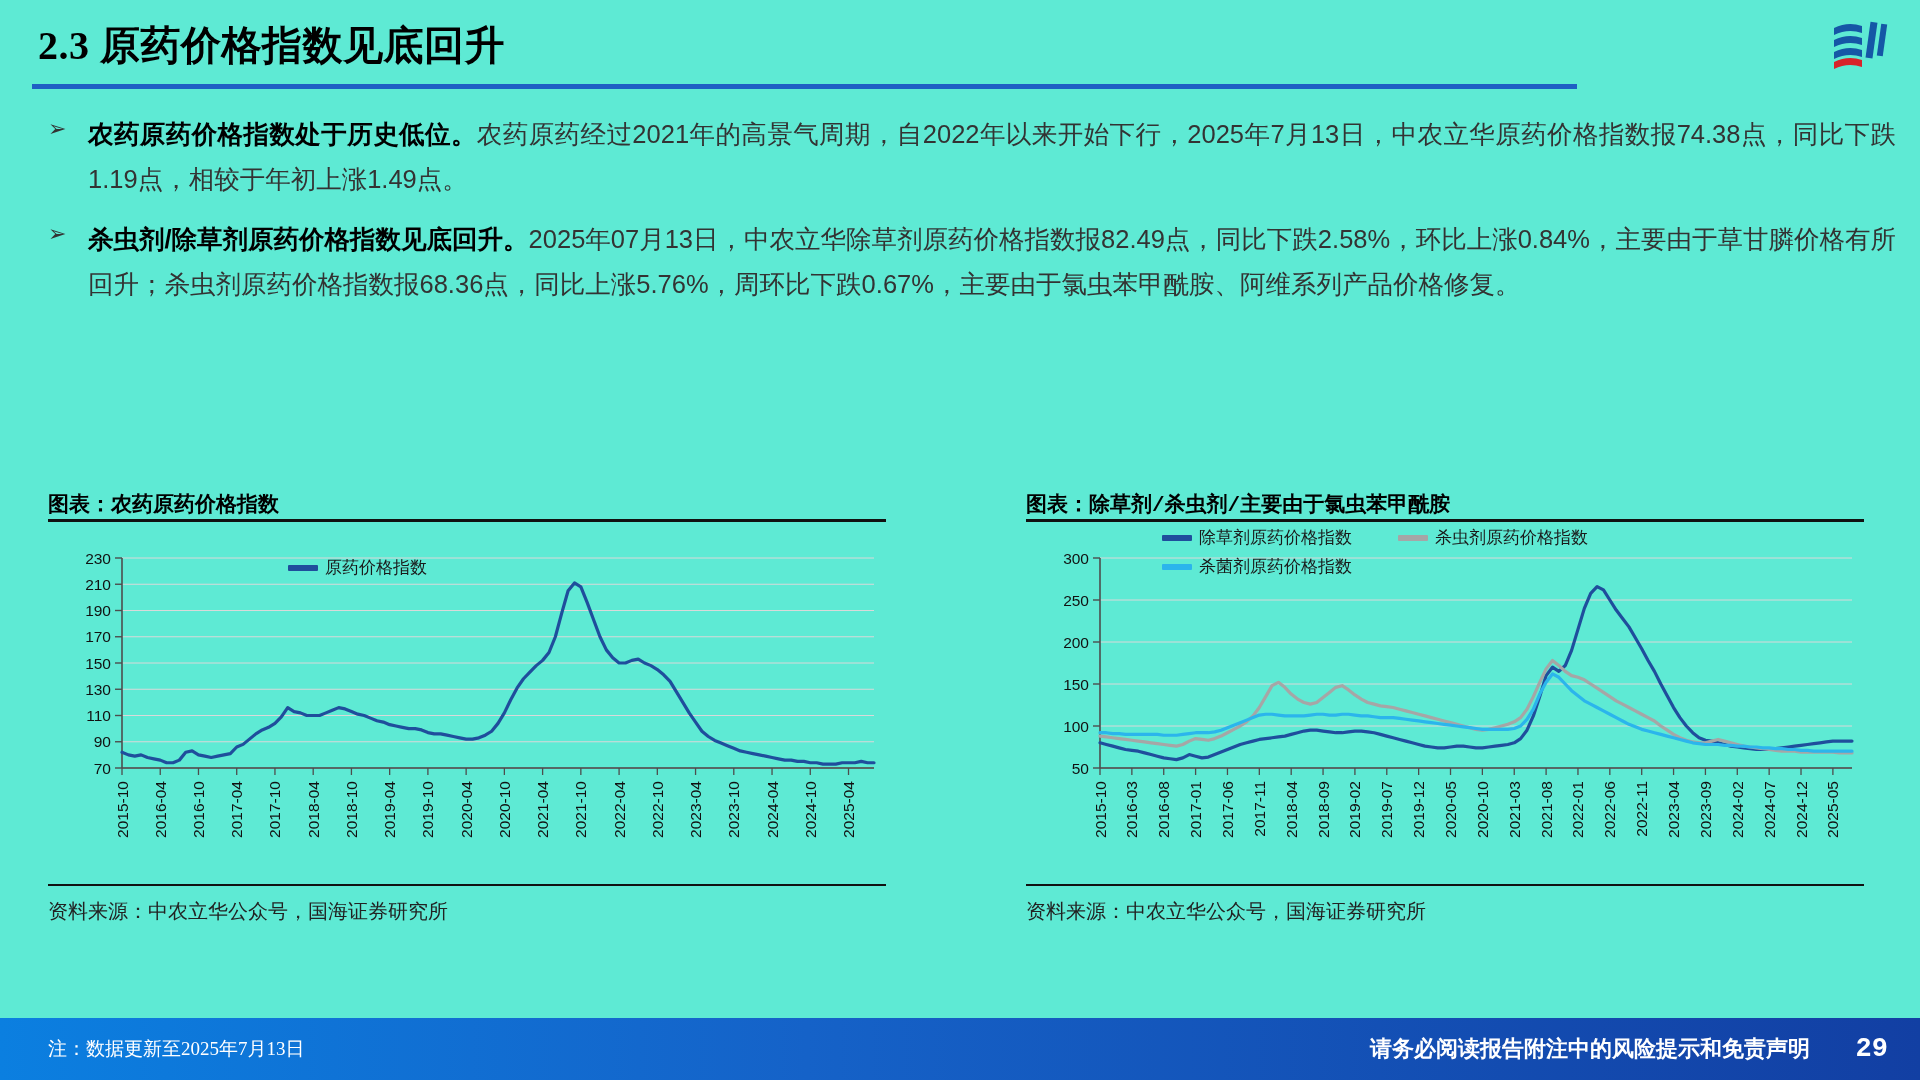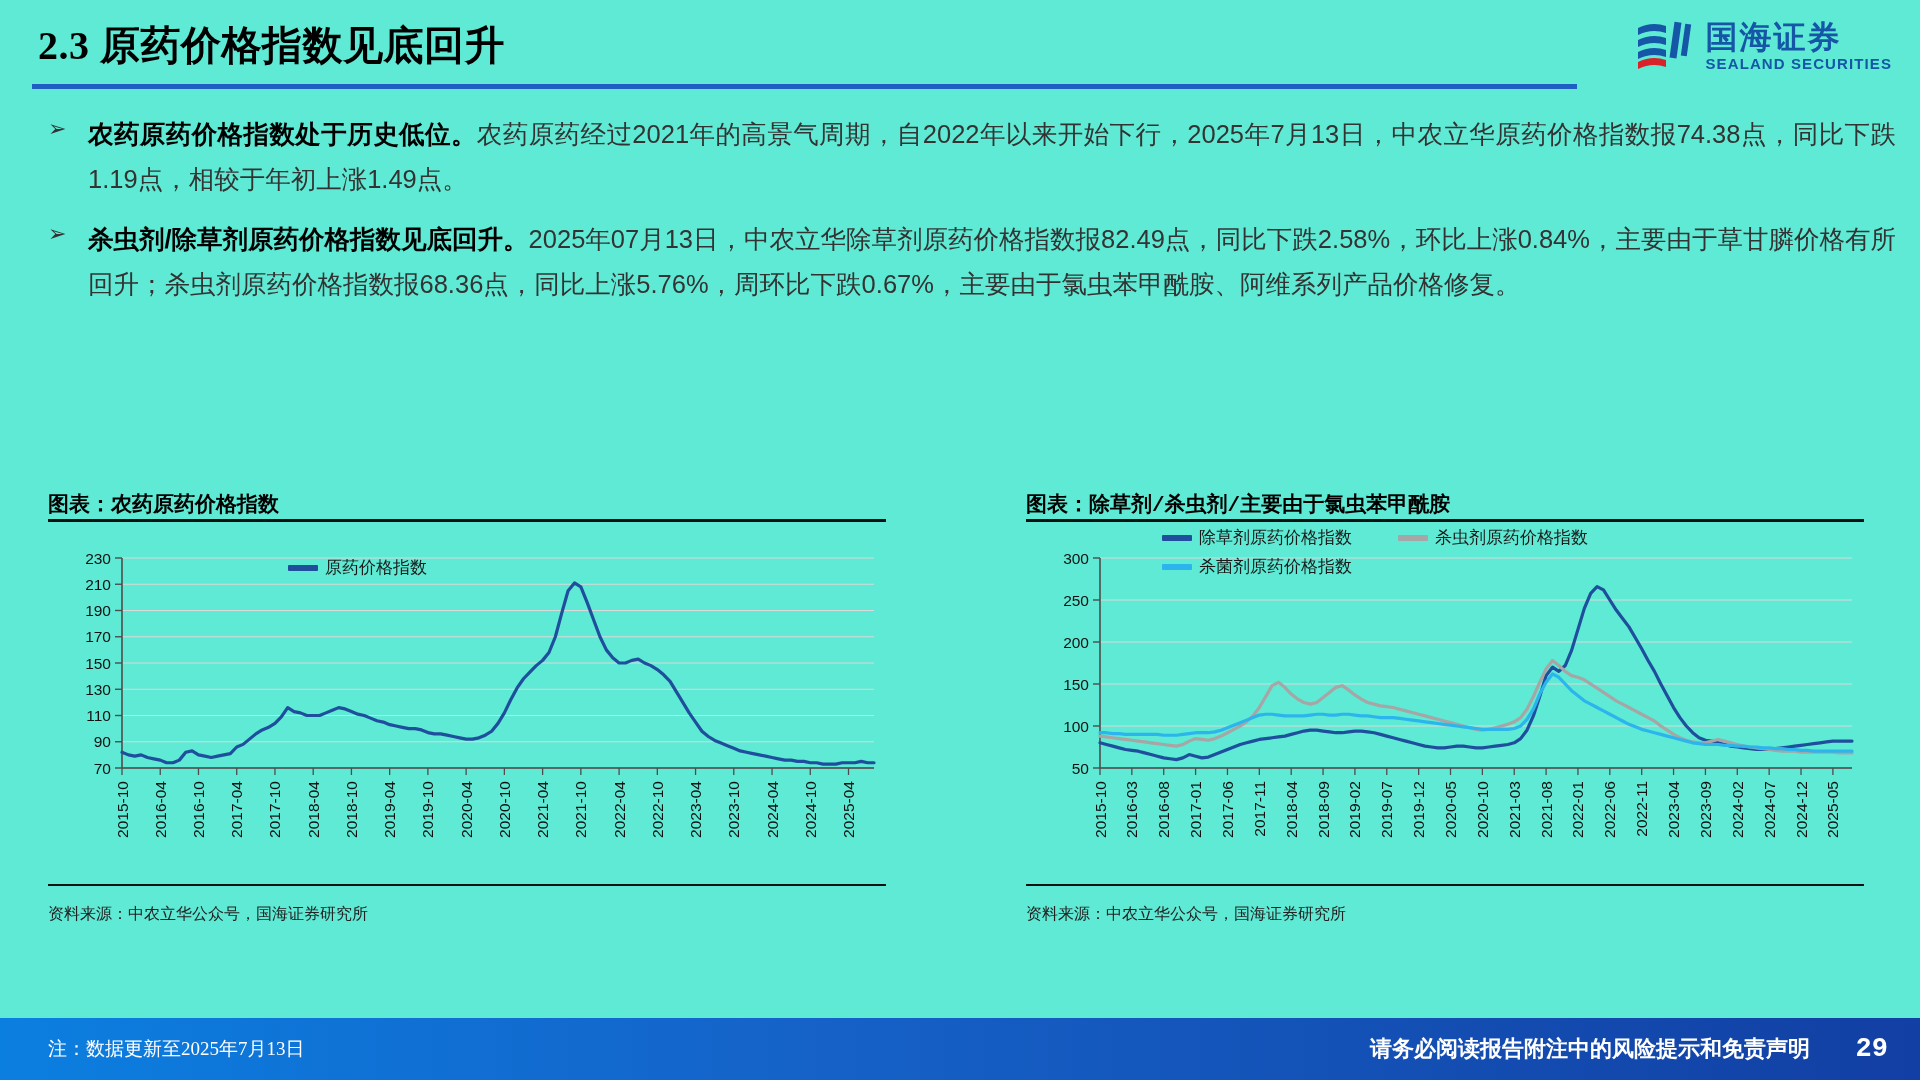--- a/index.html
+++ b/index.html
@@ -54,21 +54,21 @@
   .panel-right { left: 1026px; }
   .panel-head {
     font-family: Liberation Mono, monospace;
     font-size: 21px; font-weight: bold; color: #000;
     padding-bottom: 1px;
   }
   .panel-head-rule { height: 3px; background: #111; width: 100%; }
   .panel-foot-rule { height: 2px; background: #111; width: 100%; margin-top: 4px;}
   .panel-source {
     font-family: "Liberation Serif", "DejaVu Serif", serif;
-    font-size: 16px; color: #222; padding-top: 18px;
+    font-size: 20px; color: #222; padding-top: 12px;
   }
   .plot-area { position: relative; width: 100%; height: 358px; }
   .plot-svg { display: block; }
 
   
   .legend { position: absolute; display: flex; flex-wrap: wrap; gap: 6px 46px; }
   .legend-item { display: flex; align-items: center; gap: 7px; }
   .legend-swatch { width: 30px; height: 6px; border-radius: 1px; }
   .legend-label {
     font-family: "Liberation Serif", "DejaVu Serif", serif;
@@ -118,24 +118,20 @@
       <svg class="logo-mark" viewBox="0 0 62 58">
         <g fill="#1557a6">
           <path d="M4 10 q14 -7 28 -2 l0 7 q-14 -5 -28 2 z"></path>
           <path d="M4 22 q14 -7 28 -2 l0 7 q-14 -5 -28 2 z"></path>
           <path d="M4 34 q14 -7 28 -2 l0 7 q-14 -5 -28 2 z"></path>
           <rect x="38" y="4" width="7" height="36" transform="rotate(8 41 22)"></rect>
           <rect x="49" y="6" width="6" height="32" transform="rotate(8 52 22)"></rect>
         </g>
         <path d="M4 44 q14 -7 28 -2 l0 7 q-14 -5 -28 2 z" fill="#d8232a"></path>
       </svg>
-      <div class="logo-text">
-        <div class="logo-cn">国海证券</div>
-        <div class="logo-en">SEALAND SECURITIES</div>
-      </div>
     </div>
   </div>
 
   <div class="bullets">
     <div class="bullet">
       <span class="bullet-marker">➢</span>
       <div class="bullet-text">
         <b>农药原药价格指数处于历史低位。</b><span>农药原药经过2021年的高景气周期，自2022年以来开始下行，2025年7月13日，中农立华原药价格指数报74.38点，同比下跌1.19点，相较于年初上涨1.49点。</span>
       </div>
     </div>

